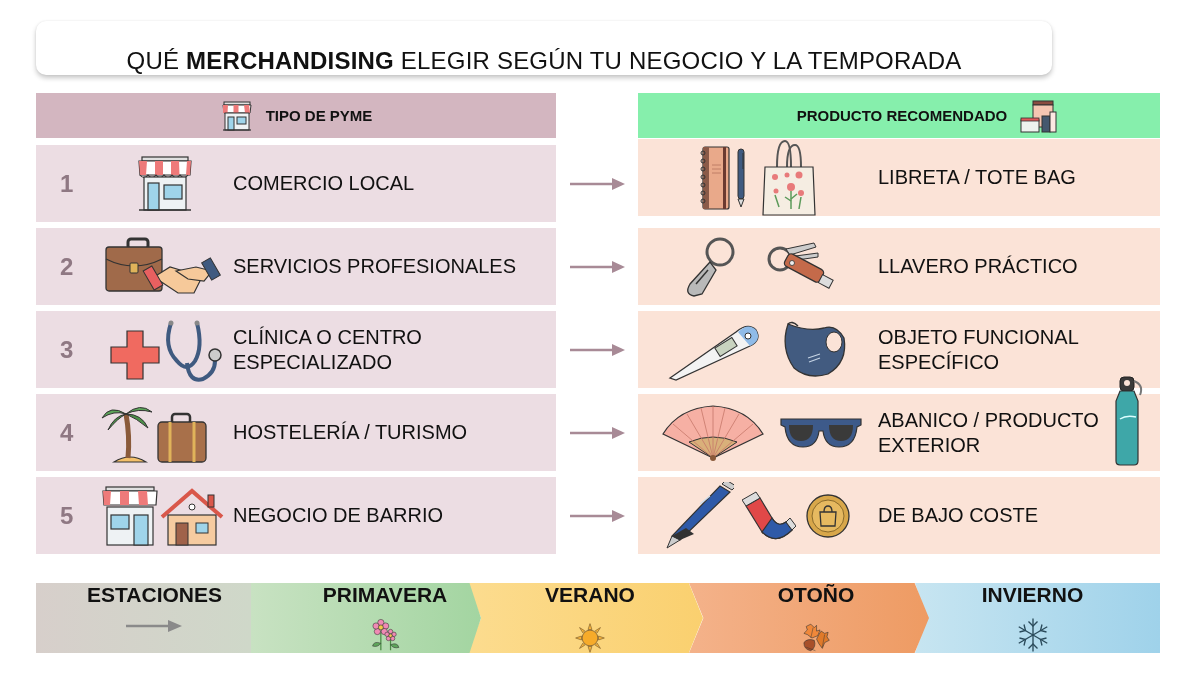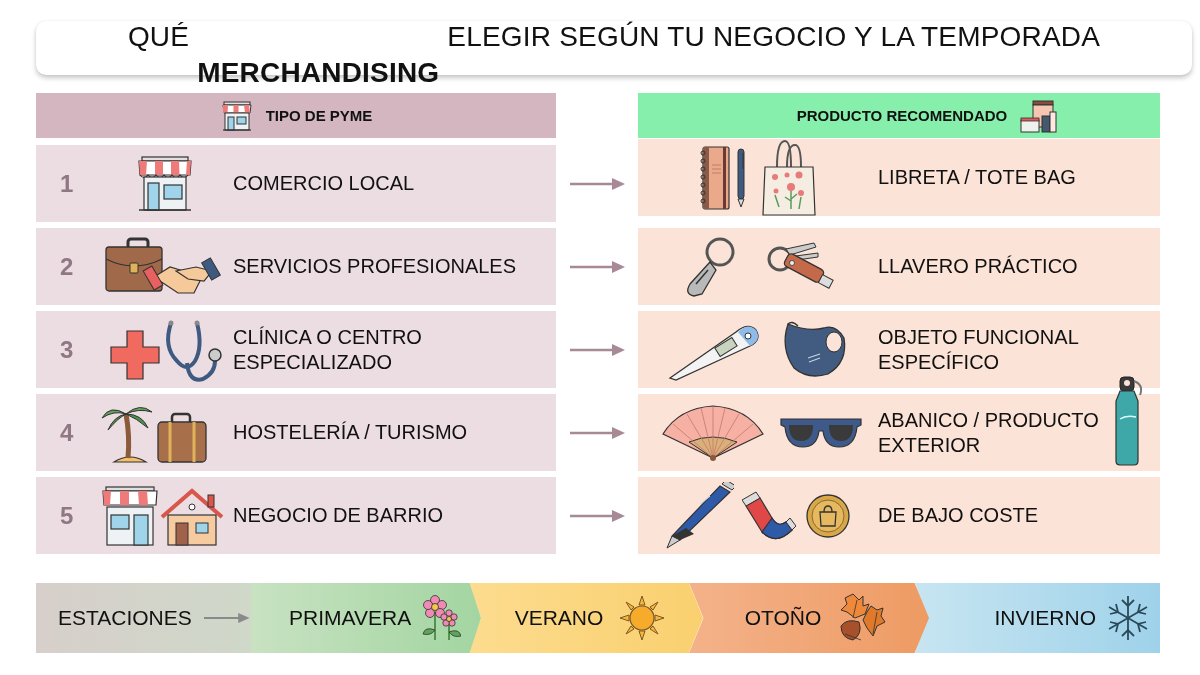--- a/index.html
+++ b/index.html
@@ -1,24 +1,24 @@
 <!DOCTYPE html>
 <html><head>
 <meta charset="utf-8">
 <style>
   * { box-sizing: border-box; margin: 0; padding: 0; }
   html, body { width: 1200px; height: 675px; background: #ffffff; overflow: hidden; }
   body { font-family: "Liberation Sans", "DejaVu Sans", sans-serif; color: #111; position: relative; }
 
   .title-box {
-    position: absolute; left: 36px; top: 21px; width: 1156px; height: 54px;
+    position: absolute; left: 36px; top: 21px; width: 1016px; height: 54px;
     background: #fff; border-radius: 10px;
     box-shadow: 0 3px 5px rgba(0,0,0,0.22), 0 0 2px rgba(0,0,0,0.08);
-    display: flex; align-items: flex-start; justify-content: center;
-    font-size: 28px; letter-spacing: 0.2px; color: #111;
+    display: flex; align-items: flex-end; justify-content: center;
+    font-size: 24px; letter-spacing: 0.2px; color: #111;
   }
   .title-box b { font-weight: 700; margin-top: 36px; }
   .title-box span { white-space: pre; }
 
   .col-header {
     position: absolute; top: 93px; height: 45px;
     display: flex; align-items: center; justify-content: center; gap: 12px;
     font-weight: 700; font-size: 15px; color: #111;
   }
   .hdr-left { left: 36px; width: 520px; background: #d3b6c0; }
@@ -51,21 +51,21 @@
   .arrow {
     position: absolute; left: 570px; width: 56px; height: 14px;
   }
 
   .seasons {
     position: absolute; left: 36px; top: 583px; width: 1124px; height: 70px;
     display: flex; overflow: hidden;
   }
   .seg {
     position: relative; height: 70px; display: flex; align-items: center;
-    font-weight: 400; font-size: 21px; color: #111;
+    font-weight: 700; font-size: 21px; color: #111; flex-direction: column;
   }
   .seg-start { width: 215px; background: linear-gradient(90deg, #d7cfcb, #cfd8c9); padding-left: 22px; gap: 12px; }
   .seg-prim { width: 230px; background: linear-gradient(90deg, #c2e2bf, #a7d7a5); clip-path: polygon(0 0, 95% 0, 100% 50%, 95% 100%, 0 100%); margin-right: -14px; z-index: 4; justify-content: flex-start; padding-left: 38px; gap: 10px; }
   .seg-ver { width: 236px; background: linear-gradient(90deg, #fcdc8f, #fad06f); clip-path: polygon(0 0, 94% 0, 100% 50%, 94% 100%, 0 100%, 6% 50%); margin-right: -14px; z-index: 3; justify-content: center; gap: 16px; padding-left: 10px; }
   .seg-oto { width: 240px; background: linear-gradient(90deg, #f4b28a, #ee9b63); clip-path: polygon(0 0, 94% 0, 100% 50%, 94% 100%, 0 100%, 6% 50%); margin-right: -14px; z-index: 2; justify-content: center; gap: 16px; padding-left: 14px; }
   .seg-inv { flex: 1; background: linear-gradient(90deg, #c7e5f1, #9fd2ea); clip-path: polygon(0 0, 100% 0, 100% 100%, 0 100%, 5% 50%); z-index: 1; justify-content: flex-end; padding-right: 10px; gap: 10px; }
 
   svg { display: block; }
 </style>
 </head>

